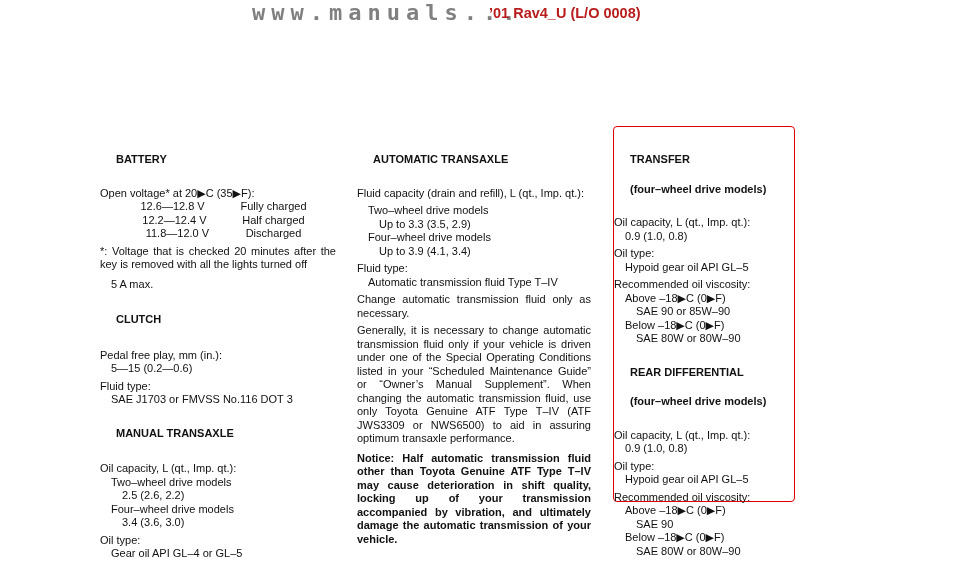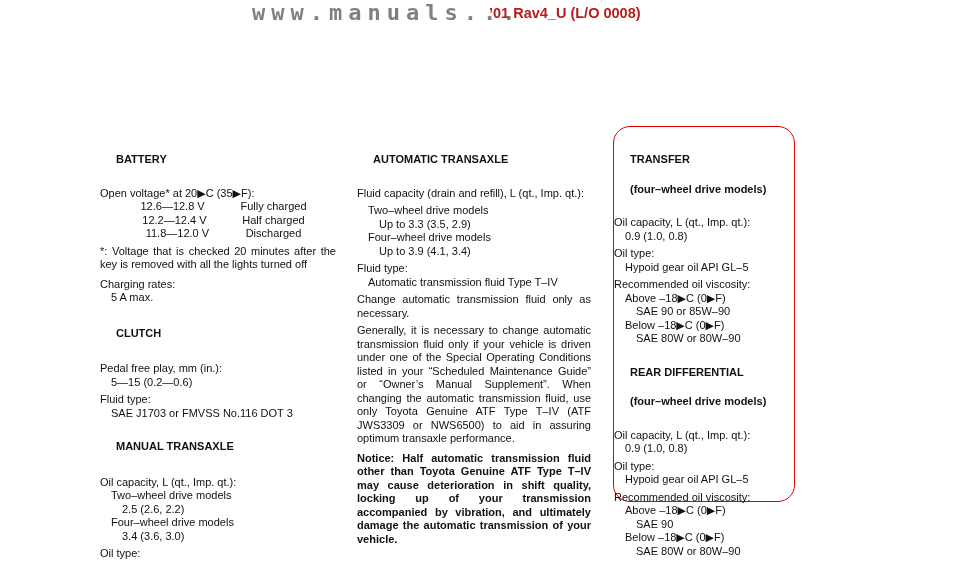--- a/index.html
+++ b/index.html
@@ -5,21 +5,21 @@
   html, body { margin:0; padding:0; background:#fff; }
   body { width:953px; height:562px; position:relative; overflow:hidden;
          font-family:"Liberation Sans", sans-serif; color:#111; }
   .watermark { position:absolute; left:252px; top:0px; font-size:22px; font-weight:bold;
                letter-spacing:6px; color:#737373; font-family:"DejaVu Sans Mono", monospace;
                white-space:nowrap; opacity:0.9; }
   .doc-title { position:absolute; left:489px; top:5px; font-size:14.5px; font-weight:bold; color:#b91c1c; white-space:nowrap; }
   .col { position:absolute; top:137px; font-size:11px; line-height:13.5px; }
   .col1 { left:100px; width:236px; }
   .col2 { left:357px; width:234px; }
-  .col3 { left:613px; width:182px; top:126px; height:376px; border:1.5px solid #e00000; border-radius:17px; box-sizing:border-box; }
+  .col3 { left:613px; width:182px; top:126px; height:376px; border:1.5px solid #e00000; border-radius:4px; box-sizing:border-box; }
   .col3 .inner { position:absolute; left:0; top:10px; width:180px; }
   .h { font-weight:bold; font-size:11px; margin:16px; line-height:13.5px; }
   .p { margin:0; }
   .gap { height:4px; }
   .gap2 { height:6px; }
   .ind1 { padding-left:11px;justify-content:center; }
   .ind2 { padding-left:22px; }
   .just { text-align:justify; text-align-last:left; }
   .bold { font-weight:bold; }
   .row { display:flex; }
@@ -43,21 +43,20 @@
     <span class="v">12.2—12.4 V</span>
     <span>Half charged</span>
   </div>
   <div class="row ind1">
     <span class="v">11.8—12.0 V</span>
     <span>Discharged</span>
   </div>
   <div class="gap"></div>
   <div class="p just">*: Voltage that is checked 20 minutes after the key is removed with all the lights turned off</div>
   <div class="gap2"></div>
-  <div class="p">Charging rates:</div>
   <div class="p ind1">5 A max.</div>
   <div class="gap2"></div>
   <div class="h">CLUTCH</div>
   <div class="gap2"></div>
   <div class="p">Pedal free play, mm (in.):</div>
   <div class="p ind1">5—15 (0.2—0.6)</div>
   <div class="gap"></div>
   <div class="p">Fluid type:</div>
   <div class="p ind1">SAE J1703 or FMVSS No.116 DOT 3</div>
   <div class="gap"></div>

